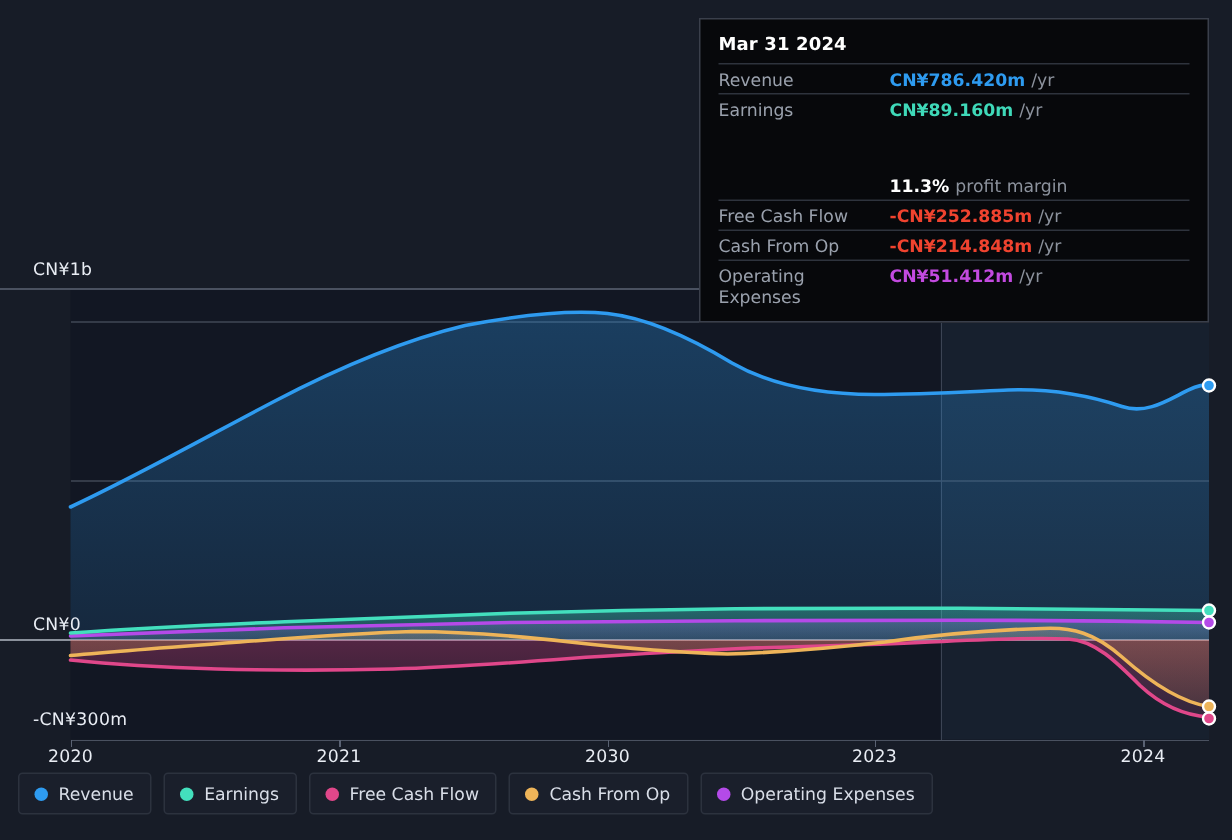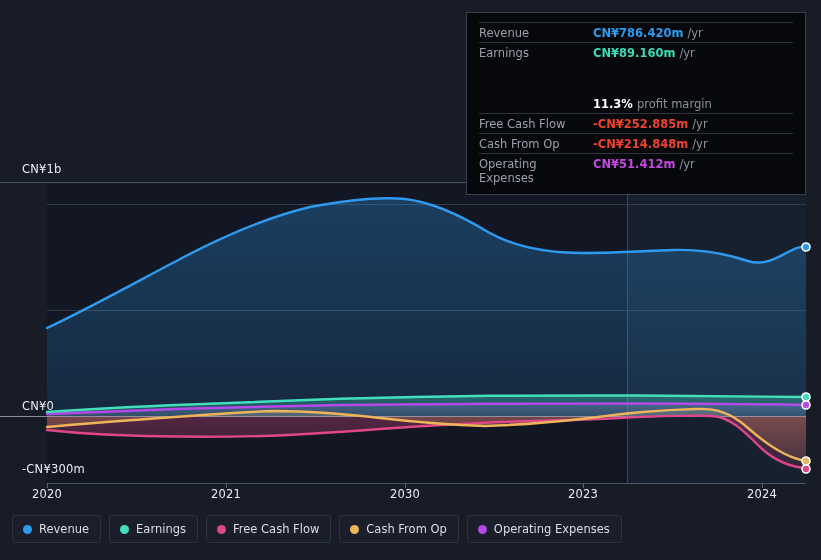--- a/index.html
+++ b/index.html
@@ -4,21 +4,21 @@
 <style>
   * { margin:0; padding:0; box-sizing:border-box; }
   html,body { background:#171c27; }
   body {
     width:821px; height:560px;
     font-family:"DejaVu Sans","Liberation Sans",sans-serif;
     color:#e6eaf2; position:relative; overflow:hidden;
   }
 
   
-  #chart-area { position:absolute; left:0; top:3px; width:821px; height:505px; }
+  #chart-area { position:absolute; left:0; top:13px; width:821px; height:505px; }
   #plot-svg { position:absolute; left:0; top:0; }
 
   
   .y-label {
     position:absolute; left:22px;
     font-size:11.5px; color:#e9edf4; letter-spacing:.2px;
     white-space:nowrap; z-index:4;
   }
   .y-label.top  { top:159px; }
   .y-label.zero { top:396px; }
@@ -182,20 +182,21 @@
   <div class="x-labels">
     <span class="x-label" style="left:47px">2020</span>
     <span class="x-label" style="left:226px">2021</span>
     <span class="x-label" style="left:405px">2030</span>
     <span class="x-label" style="left:583px">2023</span>
     <span class="x-label" style="left:762px">2024</span>
   </div>
 </div>
 
 <div id="tooltip">
+  <div class="tt-date">Mar 31 2024</div>
 
   <div class="tt-row">
     <span class="tt-name">Revenue</span>
     <span class="tt-val" style="color:#2e9bf0">CN¥786.420m</span>
     <span class="tt-unit">/yr</span>
   </div>
 
   <div class="tt-row">
     <span class="tt-name">Earnings</span>
     <span class="tt-val" style="color:#3fd9b9">CN¥89.160m</span>

